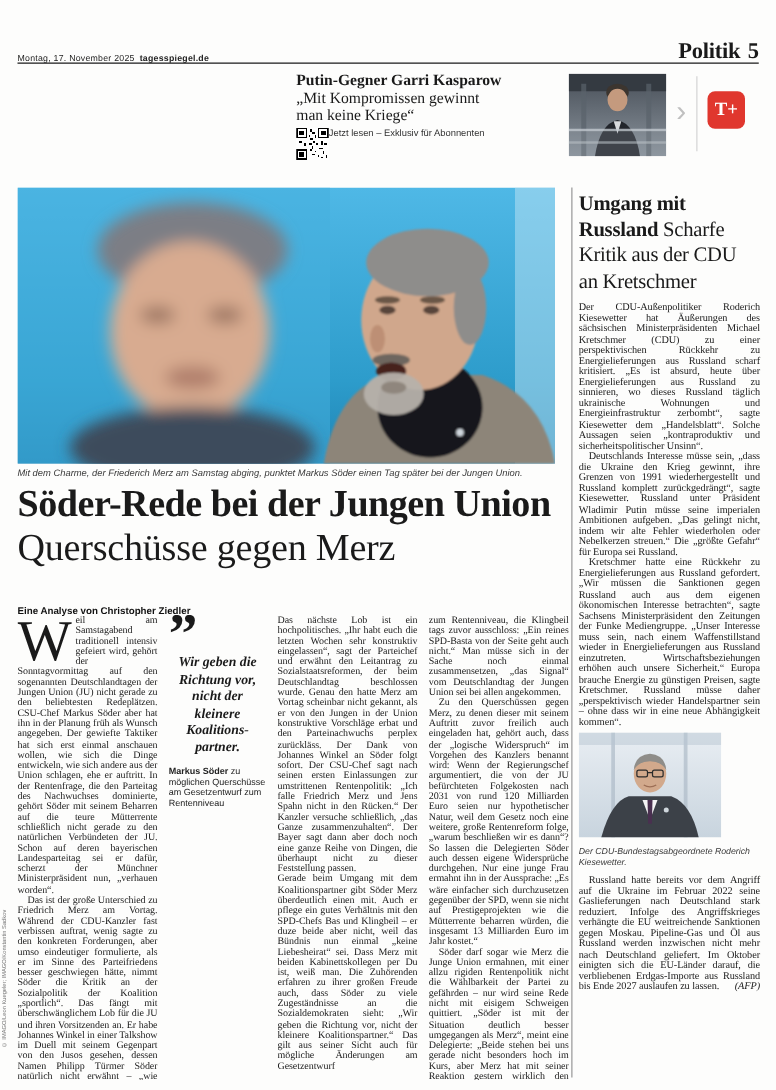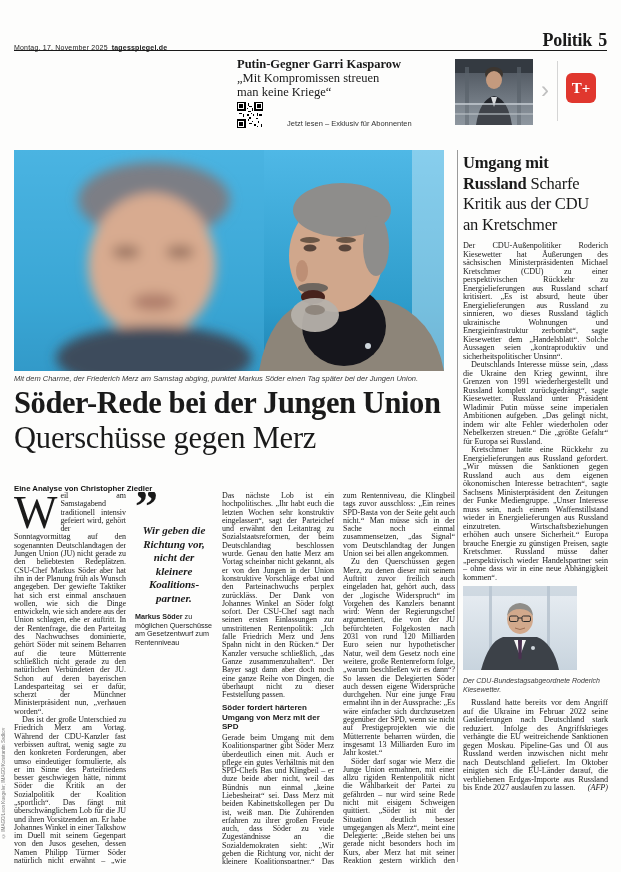--- a/index.html
+++ b/index.html
@@ -15,21 +15,21 @@
   .hdr-left { font-family:"Liberation Sans", sans-serif; font-size:7px; color:#222; letter-spacing:.2px; }
   .hdr-left b { font-weight:700; margin-left:4px; }
   .hdr-right { font-size:18px; font-weight:700; letter-spacing:-.2px; }
   .hdr-right .pageno { margin-left:6px; }
   .hdr-rule { position:absolute; left:14px; right:14px; top:50px; border-top:1px solid #1a1a1a; }
   
   .teaser { position:absolute; left:237px; top:57px; display:flex; gap:8px; align-items:flex-start; }
   .t-text { width:210px; }
   .t-title { font-size:12.5px; font-weight:700; line-height:14px; }
   .t-quote { font-size:12.5px; line-height:14px; }
-  .t-cta { display:flex; align-items:flex-end; gap:24px; margin-top:3px; }
+  .t-cta { display:flex; align-items:flex-start; gap:0; margin-top:3px; }
   .t-cta span { font-family:"Liberation Sans", sans-serif; font-size:7.5px; color:#333; }
   .t-photo { display:block; margin-top:2px; }
   .t-chev { font-size:24px; color:#c0c0c0; line-height:66px; font-family:"Liberation Sans", sans-serif; }
   .t-vline { width:1px; height:60px; background:#d5d5d5; margin-top:4px; }
   .tplus { width:30px; height:30px; margin-top:16px; background:#e0372e; border-radius:6px;
            color:#fff; font-family:"Liberation Serif", serif; font-weight:700; font-size:15px;
            display:flex; align-items:center; justify-content:center; }
   
   .main-photo { position:absolute; left:14px; top:150px; }
   .credit-vert { position:absolute; left:1px; top:628px; height:210px;
@@ -76,21 +76,21 @@
     <div class="hdr-right">
       <span>Politik</span><span class="pageno">5</span>
     </div>
   </div>
   <div class="hdr-rule"></div>
 
   <div class="teaser">
     <div class="t-text">
       <div class="t-title">Putin-Gegner Garri Kasparow</div>
       <div class="t-quote">
-        <span>„Mit Kompromissen streuen</span><br>
+        <span>„Mit Kompromissen gewinnt</span><br>
         <span>man keine Kriege“</span>
       </div>
       <div class="t-cta">
         <svg width="26" height="26" viewBox="0 0 21 21" shape-rendering="crispEdges">
           <rect width="21" height="21" fill="#fff"></rect>
           <g fill="#000">
             <rect x="0" y="0" width="7" height="7"></rect>
               <rect x="14" y="0" width="7" height="7"></rect>
               <rect x="0" y="14" width="7" height="7"></rect>
             <rect x="1" y="1" width="5" height="5" fill="#fff"></rect>
@@ -209,21 +209,20 @@
     </div>
     <div class="col qcol">
       <div class="qmark">”</div>
       <div class="qtext">Wir geben die Richtung vor, nicht der kleinere Koalitions­partner.</div>
       <div class="qattr">
         <b>Markus Söder</b><span> zu möglichen Querschüsse am Gesetzentwurf zum Rentenniveau</span>
       </div>
     </div>
     <div class="col col2">
       <p>Das nächste Lob ist ein hochpolitisches. „Ihr habt euch die letzten Wochen sehr konstruktiv eingelassen“, sagt der Parteichef und erwähnt den Leitantrag zu Sozialstaatsreformen, der beim Deutschlandtag beschlossen wurde. Genau den hatte Merz am Vortag scheinbar nicht gekannt, als er von den Jungen in der Union konstruktive Vorschläge erbat und den Parteinachwuchs perplex zurückläss. Der Dank von Johannes Winkel an Söder folgt sofort. Der CSU-Chef sagt nach seinen ersten Einlassungen zur umstrittenen Rentenpolitik: „Ich falle Friedrich Merz und Jens Spahn nicht in den Rücken.“ Der Kanzler versuche schließlich, „das Ganze zusammenzuhalten“. Der Bayer sagt dann aber doch noch eine ganze Reihe von Dingen, die überhaupt nicht zu dieser Feststellung passen.</p>
-      <h3 class="subhead">Söder fordert härteren Umgang von Merz mit der SPD</h3>
       <p>Gerade beim Umgang mit dem Koalitionspartner gibt Söder Merz überdeutlich einen mit. Auch er pflege ein gutes Verhältnis mit den SPD-Chefs Bas und Klingbeil – er duze beide aber nicht, weil das Bündnis nun einmal „keine Liebesheirat“ sei. Dass Merz mit beiden Kabinettskollegen per Du ist, weiß man. Die Zuhörenden erfahren zu ihrer großen Freude auch, dass Söder zu viele Zugeständnisse an die Sozialdemokraten sieht: „Wir geben die Richtung vor, nicht der kleinere Koalitionspartner.“ Das gilt aus seiner Sicht auch für mögliche Änderungen am Gesetzentwurf</p>
     </div>
     <div class="col col3">
       <p>zum Rentenniveau, die Klingbeil tags zuvor ausschloss: „Ein reines SPD-Basta von der Seite geht auch nicht.“ Man müsse sich in der Sache noch einmal zusammensetzen, „das Signal“ vom Deutschlandtag der Jungen Union sei bei allen angekommen.</p>
       <p class="indent">Zu den Querschüssen gegen Merz, zu denen dieser mit seinem Auftritt zuvor freilich auch eingeladen hat, gehört auch, dass der „logische Widerspruch“ im Vorgehen des Kanzlers benannt wird: Wenn der Regierungschef argumentiert, die von der JU befürchteten Folgekosten nach 2031 von rund 120 Milliarden Euro seien nur hypothetischer Natur, weil dem Gesetz noch eine weitere, große Rentenreform folge, „warum beschließen wir es dann“? So lassen die Delegierten Söder auch dessen eigene Widersprüche durchgehen. Nur eine junge Frau ermahnt ihn in der Aussprache: „Es wäre einfacher sich durchzusetzen gegenüber der SPD, wenn sie nicht auf Prestigeprojekten wie die Mütterrente beharren würden, die insgesamt 13 Milliarden Euro im Jahr kostet.“</p>
       <p class="indent">Söder darf sogar wie Merz die Junge Union ermahnen, mit einer allzu rigiden Rentenpolitik nicht die Wählbarkeit der Partei zu gefährden – nur wird seine Rede nicht mit eisigem Schweigen quittiert. „Söder ist mit der Situation deutlich besser umgegangen als Merz“, meint eine Delegierte: „Beide stehen bei uns gerade nicht besonders hoch im Kurs, aber Merz hat mit seiner Reaktion gestern wirklich den Vogel abgeschossen.“</p>
     </div>
   </div>
 
   <div class="divider-v"></div>

